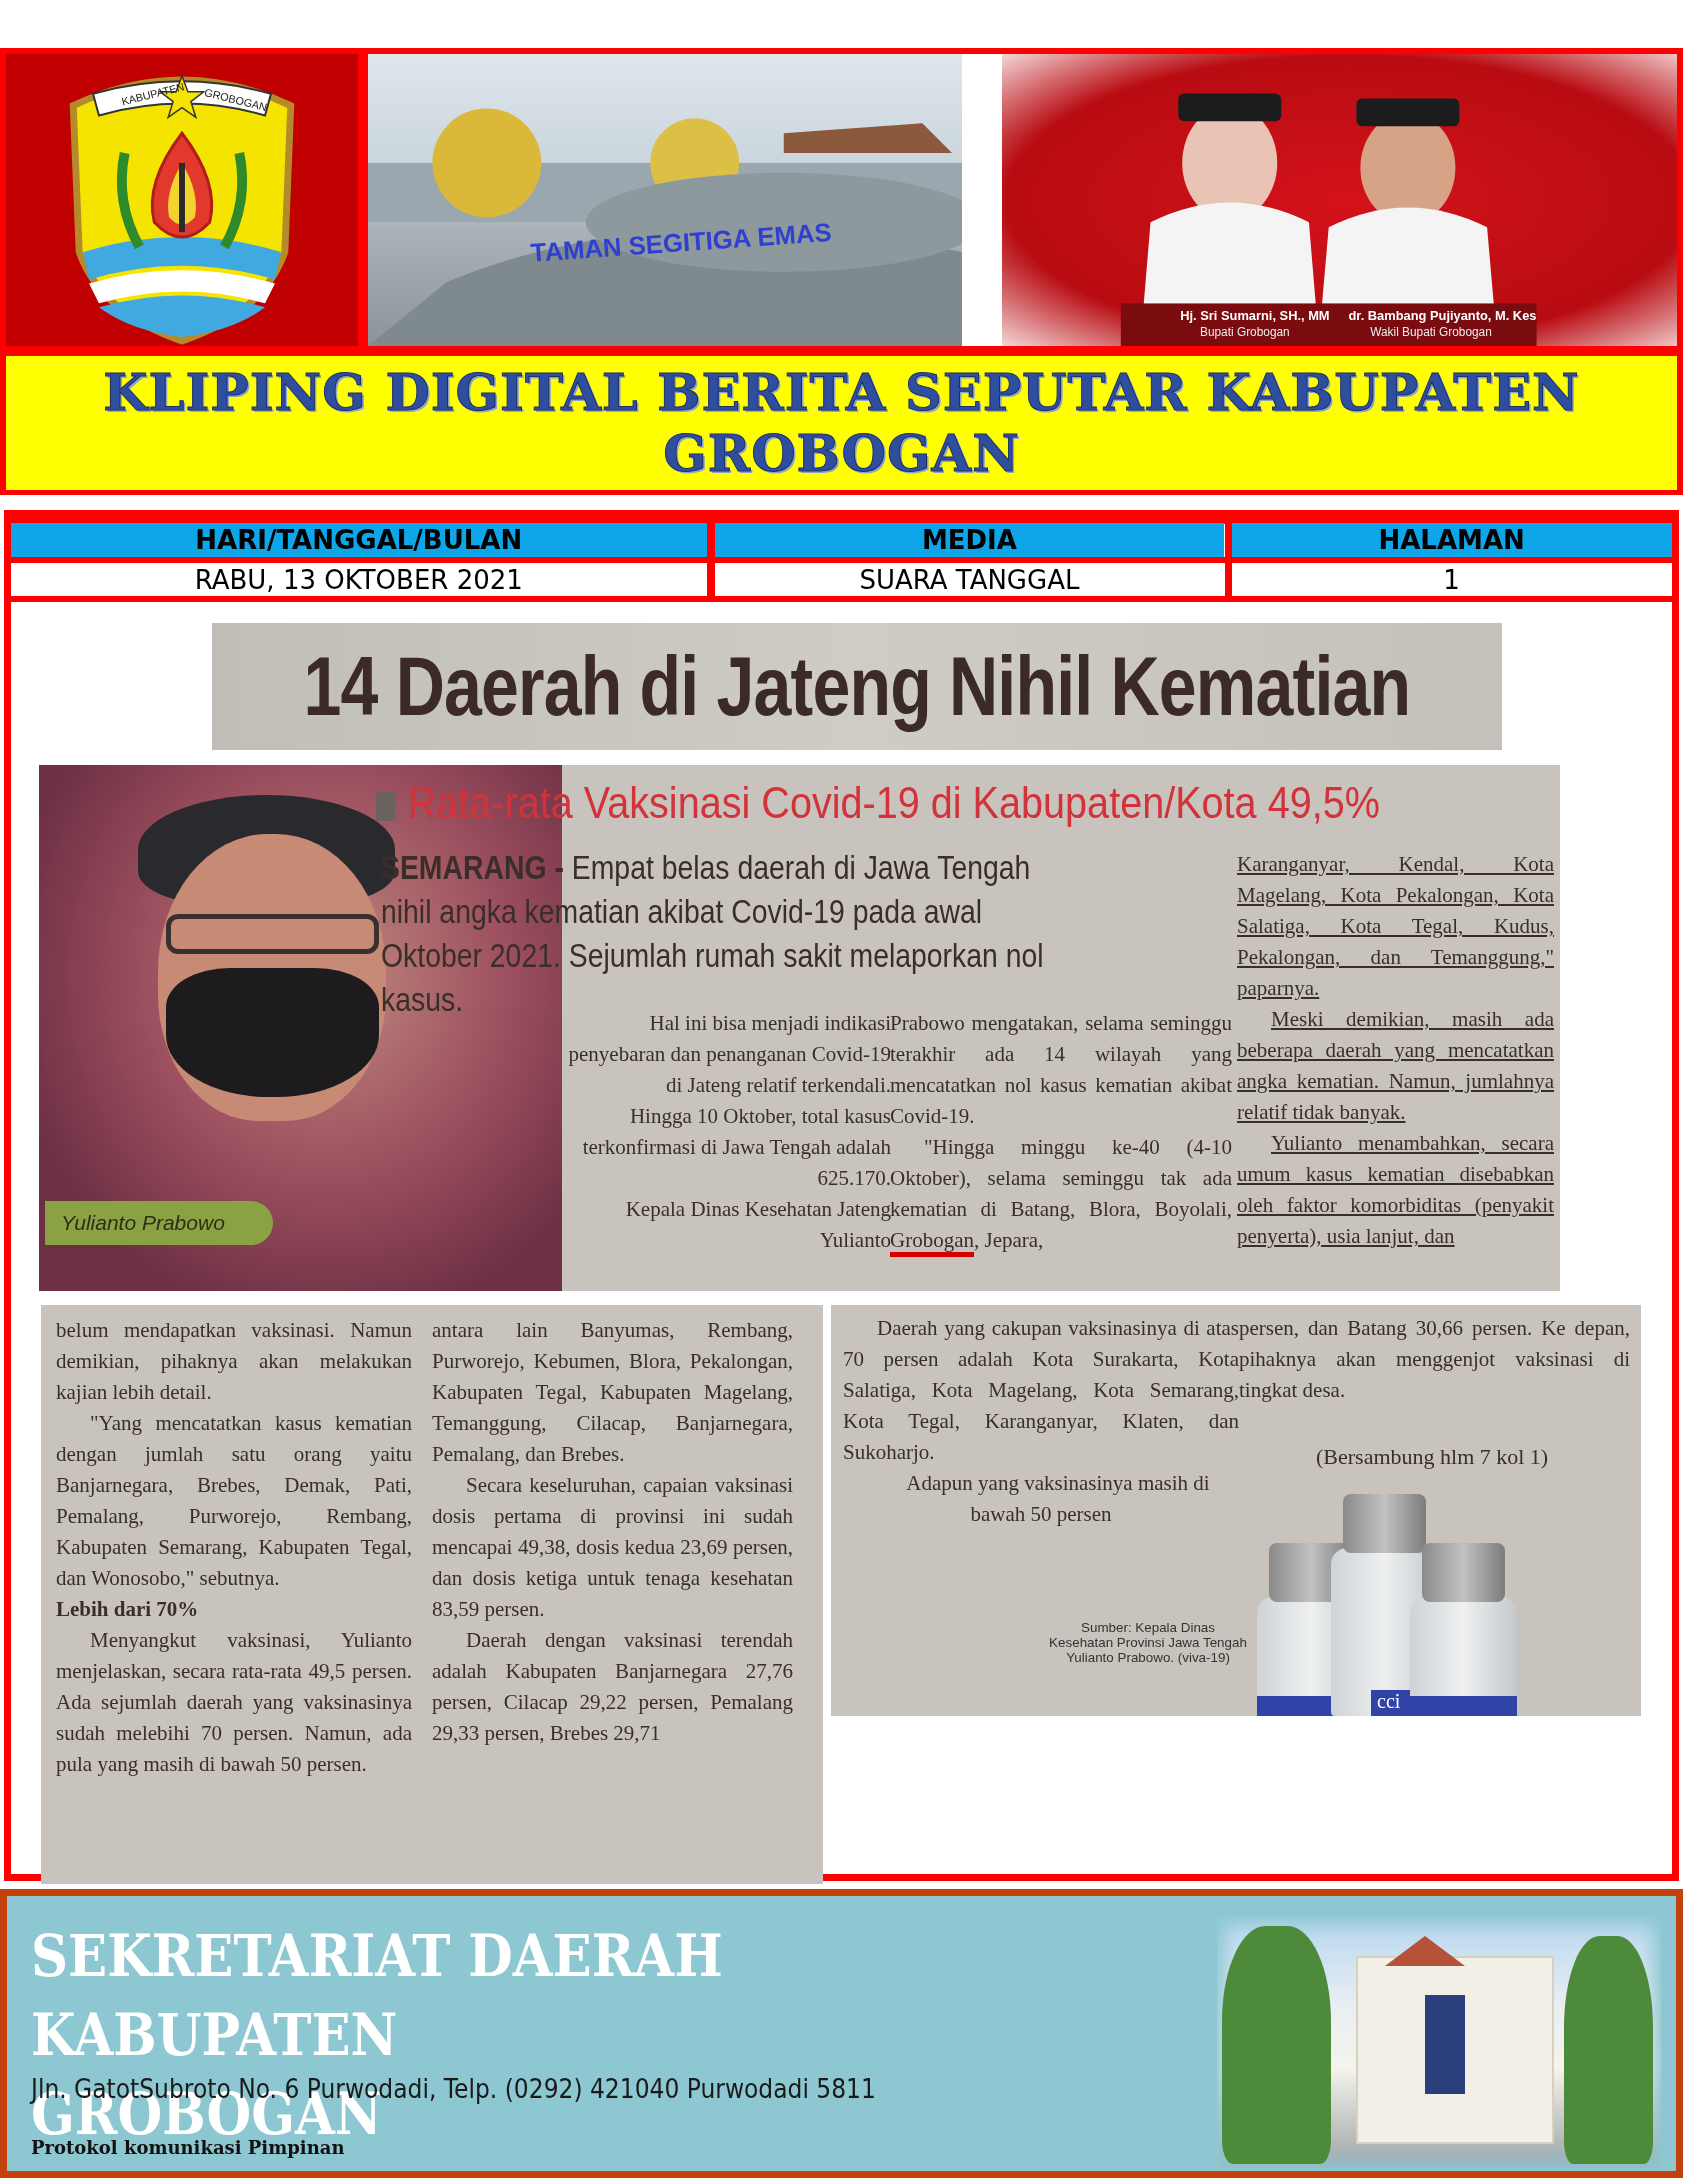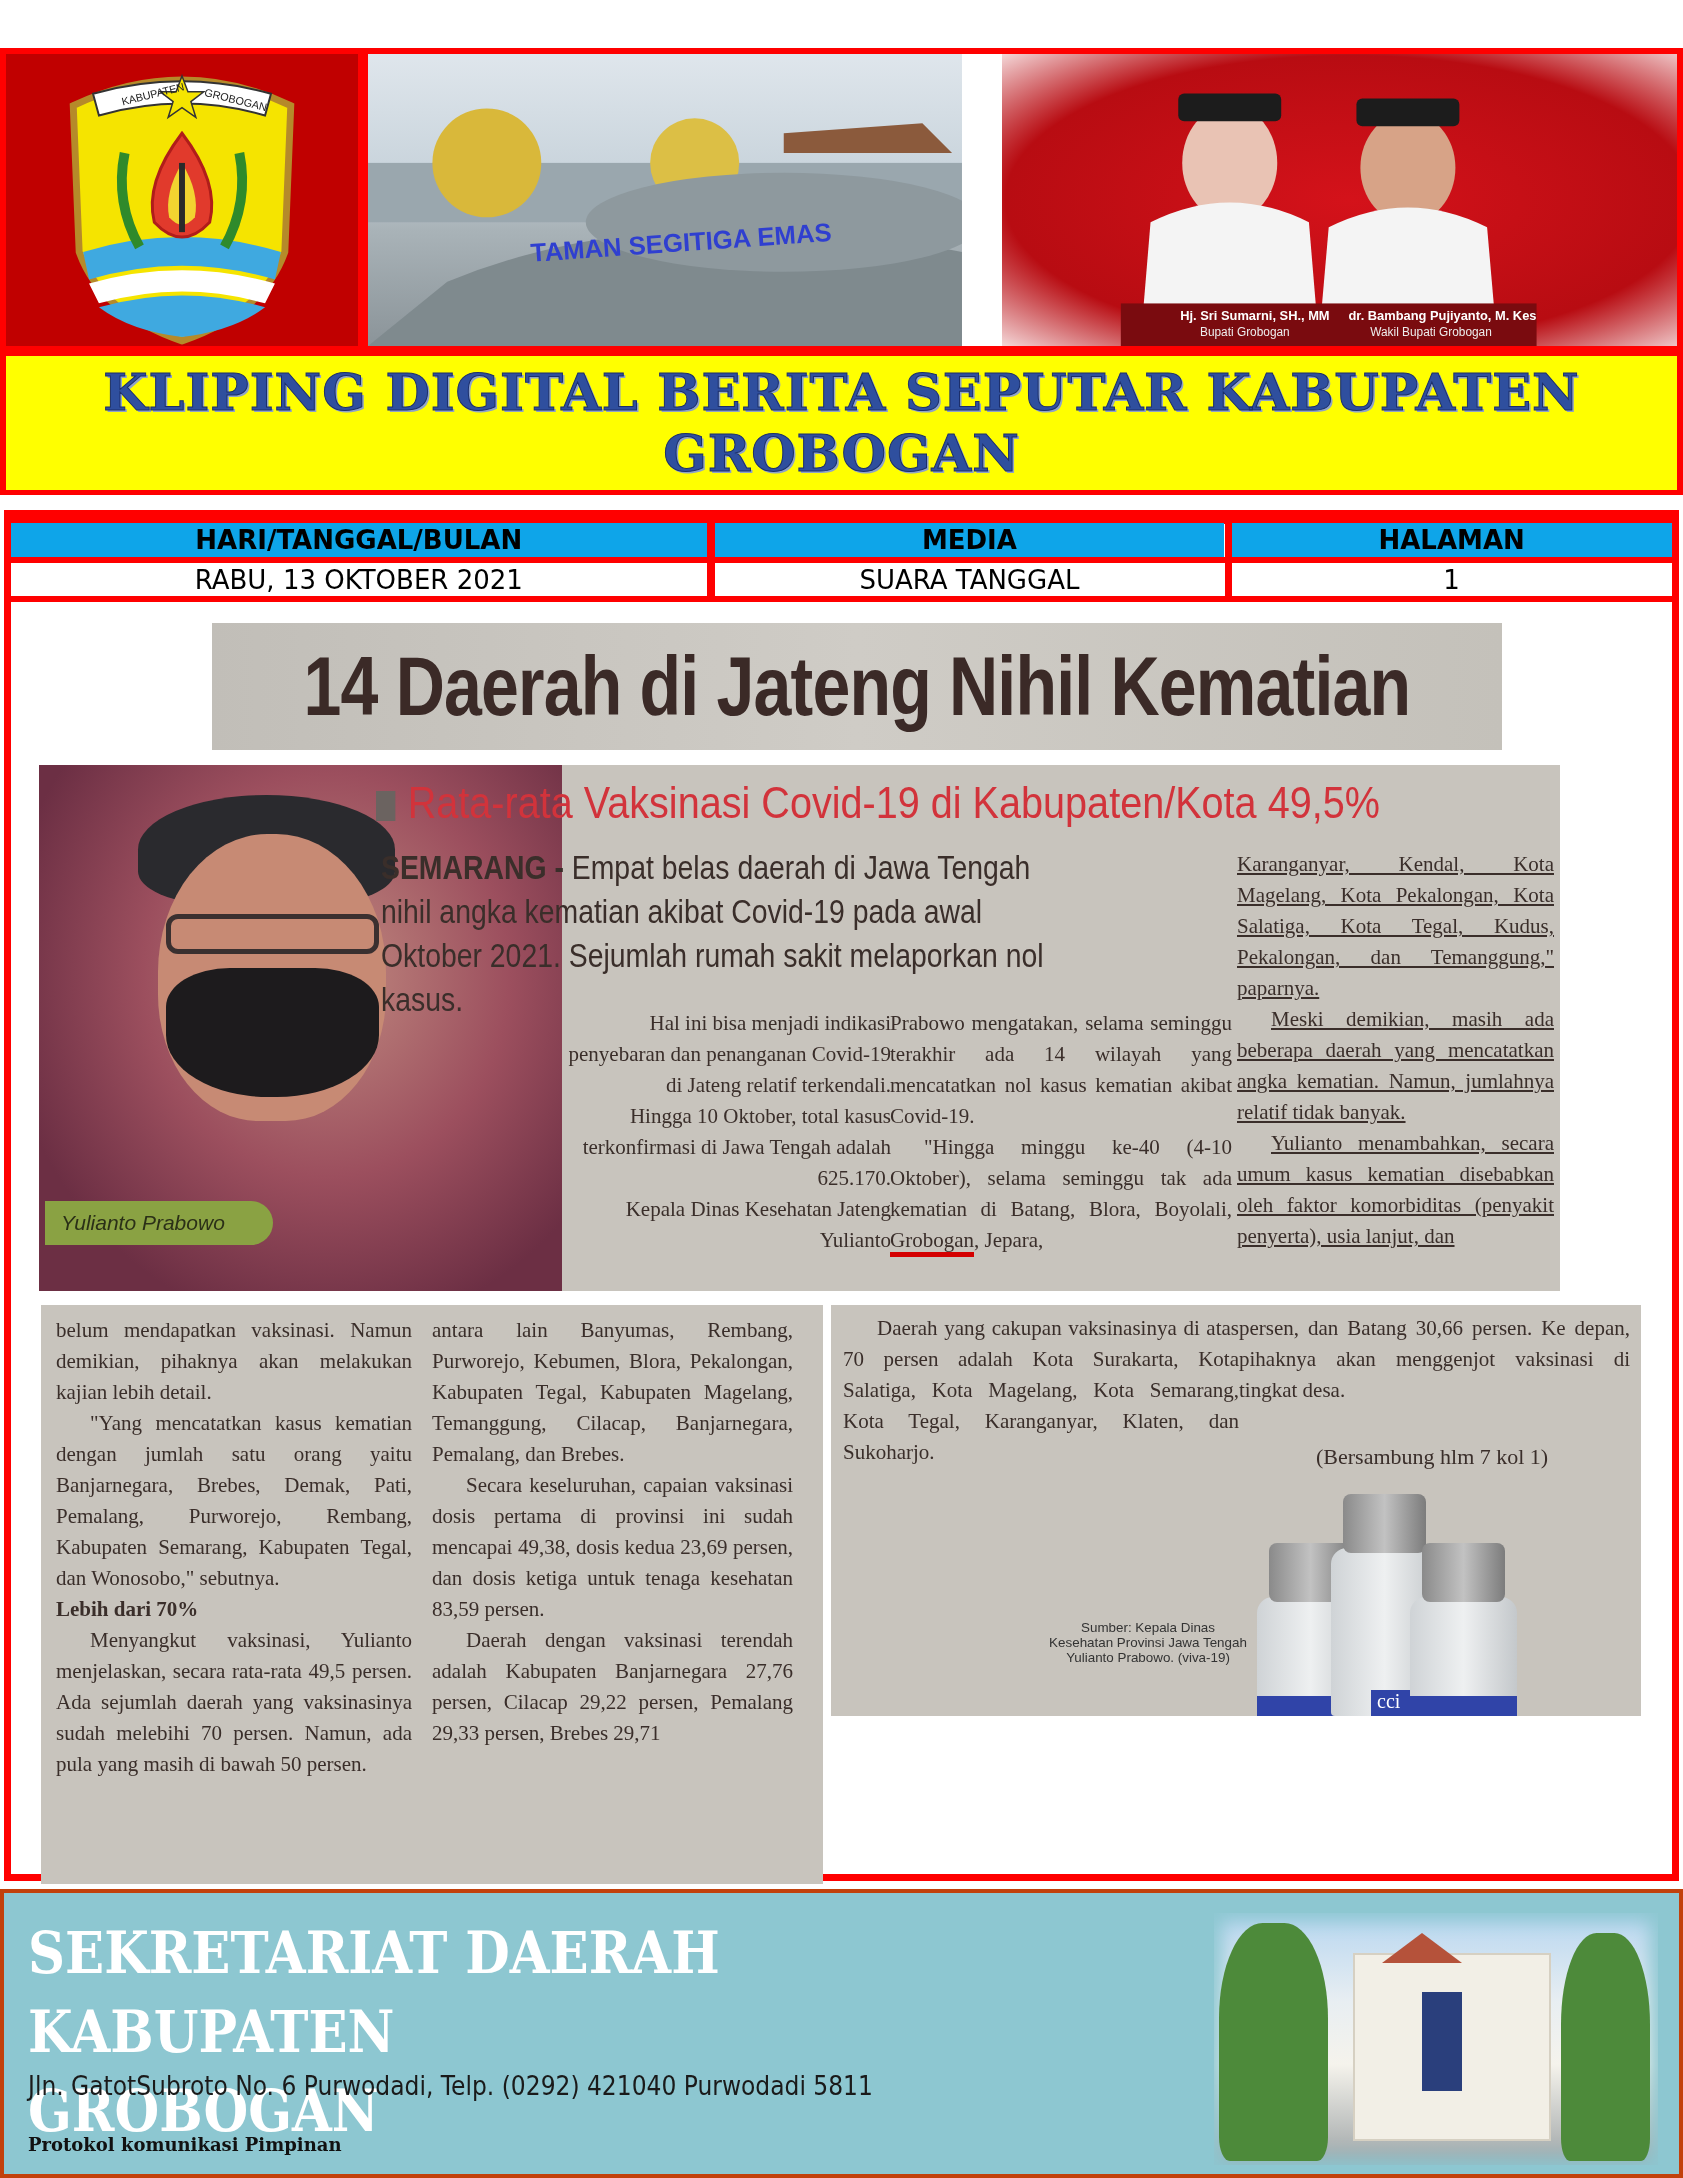--- a/index.html
+++ b/index.html
@@ -60,21 +60,21 @@
   .bottom-right { left: 820px; top: 788px; width: 810px; height: 411px; }
   .col-f { left: 12px; top: 8px; width: 396px; }
   .col-g { left: 408px; top: 8px; width: 391px; }
   .cont { position: absolute; left: 485px; top: 139px; font-size: 22px; color: #3a2e2a; }
   .source { position: absolute; left: 218px; top: 315px; width: 198px; text-align: center; font-family: "Liberation Sans", sans-serif; font-size: 13.4px; line-height: 15px; color: #333; }
   .vial { position: absolute; background: linear-gradient(90deg,#cfd3d6,#eef0f1,#c4c8cb); border-radius: 16px 16px 4px 4px; }
   .vial .cap { position: absolute; left: 12px; top: -54px; width: 83px; height: 59px; background: linear-gradient(90deg,#8a8a8a,#c2c2c2,#7c7c7c); border-radius: 8px; }
   .vial .label { position: absolute; left: 0; bottom: 0; width: 100%; height: 20px; background: #3044a8; }
 
   
-  .footer { position: absolute; left: 0; top: 1889px; width: 1683px; height: 289px; background: #8dc7d1; border: 4px solid #c2410c; }
+  .footer { position: absolute; left: 0; top: 1889px; width: 1683px; height: 289px; background: #8dc7d1; border: 7px solid #c2410c; }
   .footer-title { position: absolute; left: 24px; top: 20px; width: 1168px; font-family: "DejaVu Serif", serif; font-weight: bold; font-size: 57px; line-height: 79px; color: #ffffff; transform: scaleX(0.9); transform-origin: left; }
   .footer-addr { position: absolute; left: 24px; top: 178px; font-family: "DejaVu Sans", sans-serif; font-size: 26px; color: #1a1a1a; transform: scaleX(0.9); transform-origin: left; white-space: nowrap; }
   .footer-proto { position: absolute; left: 24px; top: 241px; font-family: "DejaVu Serif", serif; font-weight: bold; font-size: 18px; color: #111; }
   .footer-photo { position: absolute; left: 1210px; top: 20px; width: 444px; height: 252px; background: linear-gradient(180deg,#b7d6f0 0%,#e8eef2 35%,#f5f3ec 60%,#9ea4a6 100%); box-shadow: 0 0 18px 8px #8dc7d1 inset; }
   .footer-photo .tree-l { position: absolute; left: 5px; top: 10px; width: 109px; height: 238px; background: #4d8a3a; border-radius: 40% 40% 10% 10%; }
   .footer-photo .tree-r { position: absolute; right: 8px; top: 20px; width: 89px; height: 228px; background: #4d8a3a; border-radius: 40% 40% 10% 10%; }
   .footer-photo .bldg { position: absolute; left: 139px; top: 40px; width: 198px; height: 188px; background: #f2efe6; border: 2px solid #d6d0c2; }
   .footer-photo .roof { position: absolute; left: 168px; top: 20px; width: 0; height: 0; border-left: 40px solid transparent; border-right: 40px solid transparent; border-bottom: 30px solid #b5523a; }
   .footer-photo .win { position: absolute; left: 208px; top: 79px; width: 40px; height: 99px; background: #2a3f7c; }
 </style>
@@ -193,20 +193,21 @@
     <div class="col col-e">
       <p>antara lain Banyumas, Rembang, Purworejo, Kebumen, Blora, Pekalongan, Kabupaten Tegal, Kabupaten Magelang, Temanggung, Cilacap, Banjarnegara, Pemalang, dan Brebes.</p>
       <p class="ind">Secara keseluruhan, capaian vaksinasi dosis pertama di provinsi ini sudah mencapai 49,38, dosis kedua 23,69 persen, dan dosis ketiga untuk tenaga kesehatan 83,59 persen.</p>
       <p class="ind">Daerah dengan vaksinasi terendah adalah Kabupaten Banjarnegara 27,76 persen, Cilacap 29,22 persen, Pemalang 29,33 persen, Brebes 29,71</p>
     </div>
   </div>
 
   <div class="paper bottom-right">
     <div class="col col-f">
       <p class="ind">Daerah yang cakupan vaksinasinya di atas 70 persen adalah Kota Surakarta, Kota Salatiga, Kota Magelang, Kota Semarang, Kota Tegal, Karanganyar, Klaten, dan Sukoharjo.</p>
+      <p class="ind" style="text-align:center;">Adapun yang vaksinasinya masih di bawah 50 persen</p>
     </div>
     <div class="col col-g">
       <p>persen, dan Batang 30,66 persen. Ke depan, pihaknya akan menggenjot vaksinasi di tingkat desa.</p>
     </div>
     <div class="cont">(Bersambung hlm 7 kol 1)</div>
     <div class="source">Sumber: Kepala Dinas Kesehatan Provinsi Jawa Tengah Yulianto Prabowo. (viva-19)</div>
     <div class="vial" style="left:426px; top:292px; width:107px; height:119px;">
         <div class="cap"></div>
         <div class="label"></div>
       </div>

